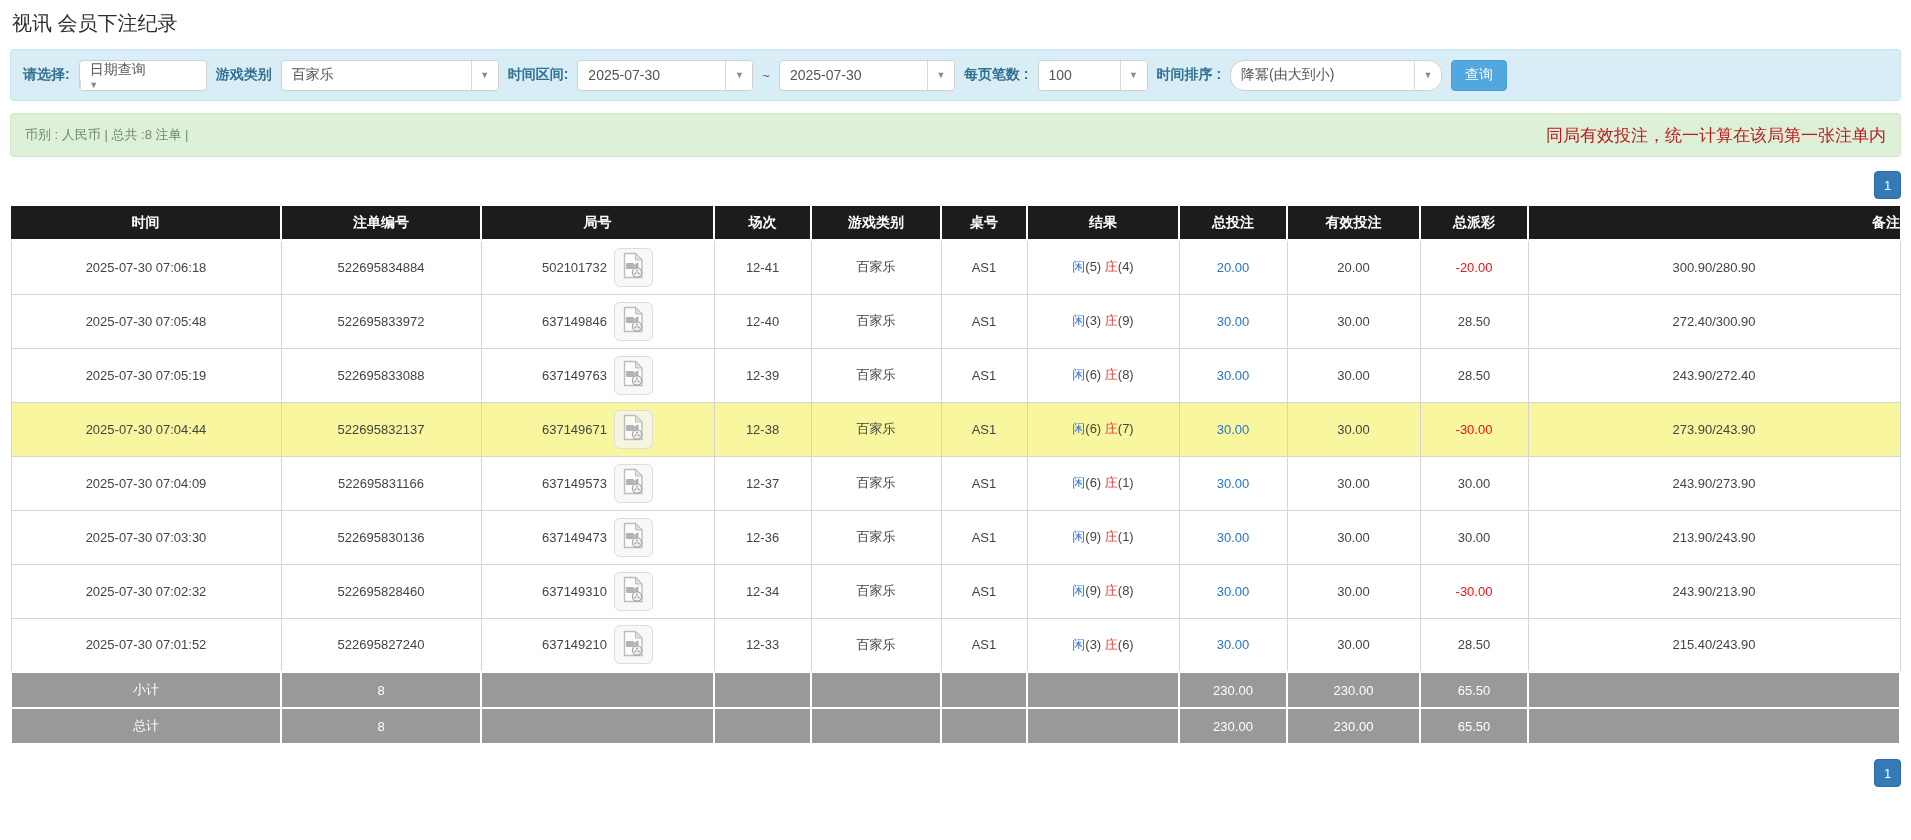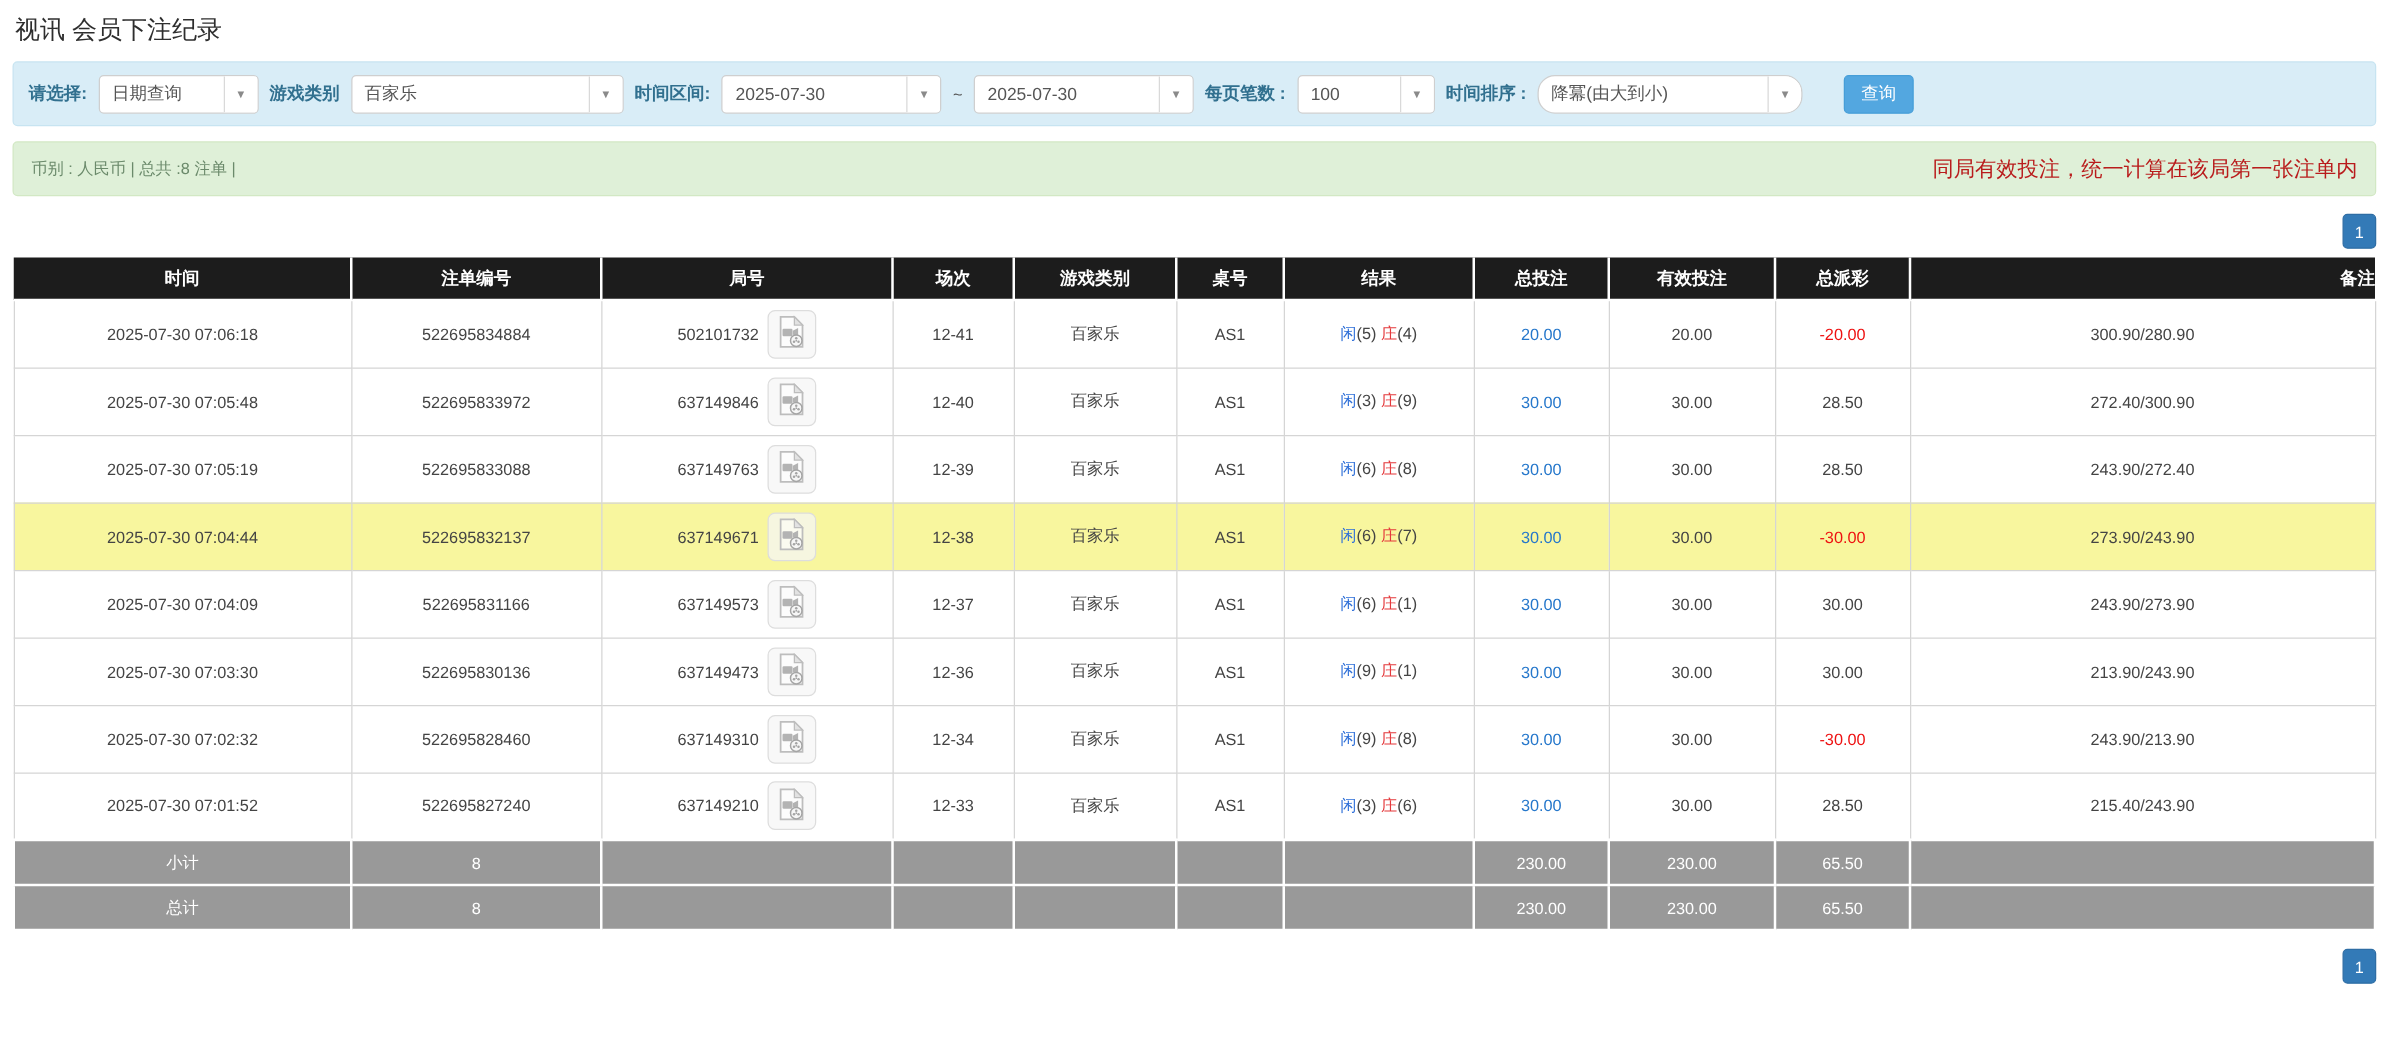--- a/index.html
+++ b/index.html
@@ -12,28 +12,28 @@
 
   
   .filter-bar { background:#d9edf7; border:1px solid #c7e4f1; border-radius:4px;
     padding:9px 12px; display:flex; align-items:center; gap:9px; height:52px; }
   .flabel { font-size:14px; font-weight:bold; color:#31708f; white-space:nowrap; }
   .sel { display:inline-flex; align-items:stretch; background:#fff; border:1px solid #cfcfcf;
     border-radius:4px; height:31px; overflow:hidden; cursor:pointer; }
   .sel-text { display:flex; align-items:center; padding:0 10px; font-size:14px; color:#555; flex:1; white-space:nowrap; }
   .sel-arrow { width:27px; border-left:1px solid #d9d9d9; display:flex; align-items:center;
     justify-content:center; color:#8a8a8a; font-size:9px; background:#fff; }
-  .w-qt  { width:128px; }
+  .w-qt  { width:128px;flex-direction:column; }
   .w-game{ width:218px; }
   .w-date{ width:176px; }
   .w-pp  { width:110px; }
   .w-sort{ width:212px;border-radius:14px; }
   .tilde { font-size:13px; color:#555; }
   .search-btn { background:#53a7e0; border:1px solid #469ed8; color:#fff; font-size:14px;
-    height:31px; padding:0 13px; border-radius:4px; cursor:pointer;margin-left:24px; }
+    height:31px; padding:0 13px; border-radius:4px; cursor:pointer; }
 
   
   .info-bar { margin-top:12px; background:#dff0d8; border:1px solid #d2e8c4; border-radius:4px;
     height:44px; padding:0 14px; display:flex; align-items:center; justify-content:space-between;text-align:right; }
   .info-summary { font-size:13px; color:#6b8a6b; }
   .info-notice { font-size:17px; color:#b91c1c; }
 
   
   .pager { display:flex; justify-content:flex-end; margin:14px 0 7px 0; height:28px; }
   .pager.bottom { margin:14px 0 0 0; }

